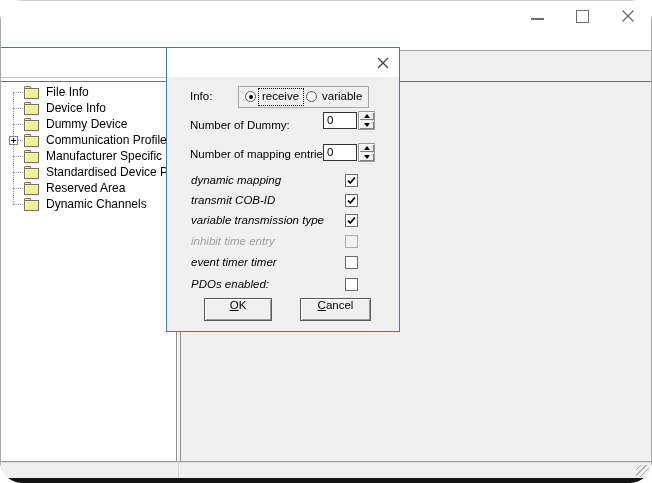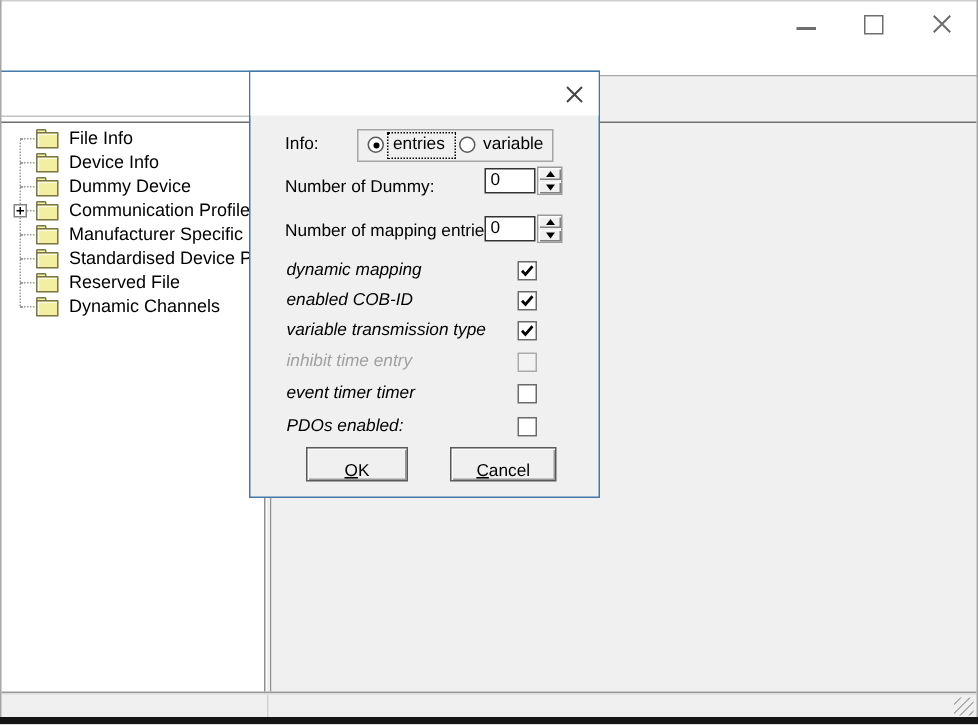--- a/index.html
+++ b/index.html
@@ -1,18 +1,18 @@
 <!DOCTYPE html>
 <html><head>
 <meta charset="utf-8">
 <style>
   html,body{margin:0;padding:0;}
   body{width:652px;height:483px;font-family:"Liberation Sans",sans-serif;-webkit-font-smoothing:none;}
   .abs{position:absolute;}
-  #win{position:relative;width:652px;height:483px;background:#ffffff;overflow:hidden;}
+  #win{position:relative;width:652px;height:483px;background:#ffffff;overflow:hidden;border-radius:22px;}
   
   .win-border-top{left:0;top:0;width:652px;height:1px;background:#cfcfcf;}
   .win-border-left{left:0;top:0;width:1px;height:478px;background:#a6a6a6;}
   .win-border-right{left:651px;top:0;width:1px;height:478px;background:#a6a6a6;}
   .bottom-bar{left:0;top:478px;width:652px;height:5px;background:#141414;}
   .caption-btn{width:45px;height:30px;top:1px;display:flex;align-items:center;justify-content:center;}
   .glyph-min{width:13px;height:2px;background:#6e6e6e;margin-top:6px;}
   .glyph-max{width:11px;height:11px;border:1.5px solid #6e6e6e;background:transparent;}
   
   .blue-top-line{left:0;top:47px;width:400px;height:1px;background:#4379aa;}
@@ -54,21 +54,21 @@
   .edit{position:absolute;width:34px;height:17px;background:#fff;border:1px solid #333;box-sizing:border-box;padding:1px 0 0 3px;}
   .spinner{position:absolute;width:17px;height:19px;border:1px solid #9a9a9a;box-sizing:border-box;background:#f0f0f0;}
   .spinbtn{position:absolute;left:0;width:15px;height:8px;background:#f0f0f0;box-shadow:inset 1px 1px 0 #ffffff,inset -1px -1px 0 #808080;display:flex;align-items:center;justify-content:center;}
   .tri-up{width:0;height:0;border-left:3px solid transparent;border-right:3px solid transparent;border-bottom:4px solid #000;}
   .tri-dn{width:0;height:0;border-left:3px solid transparent;border-right:3px solid transparent;border-top:4px solid #000;}
   .chk-row{position:absolute;left:24px;width:190px;height:14px;font-style:italic;}
   .chk-box{position:absolute;left:154px;top:0;width:13px;height:13px;background:#fff;border:1px solid #6a6a6a;box-sizing:border-box;}
   .chk-box.disabled{background:#f2f2f2;border-color:#ababab;}
   .chk-label{position:absolute;left:0;top:0;white-space:nowrap;}
   .chk-label.disabled{color:#a0a0a0;}
-  .btn{position:absolute;height:23px;background:#f0f0f0;border:1px solid #5a5a5a;box-sizing:border-box;box-shadow:inset 1px 1px 0 #ffffff,inset -1px -1px 0 #9a9a9a;display:flex;align-items:flex-end;justify-content:center;}
+  .btn{position:absolute;height:23px;background:#f0f0f0;border:1px solid #5a5a5a;box-sizing:border-box;box-shadow:inset 1px 1px 0 #ffffff,inset -1px -1px 0 #9a9a9a;display:flex;align-items:flex-start;justify-content:center;}
   .u{text-decoration:underline;}
 </style>
 </head>
 <body>
 
 <div id="win">
 
   <div class="abs" style="left:1px;top:1px;width:650px;height:31px;background:#fff;"></div>
   <div class="abs caption-btn" style="left:515px;">
     <div class="glyph-min"></div>
@@ -146,21 +146,21 @@
           <span class="tab"></span>
           <span class="body"></span>
         </span>
       <span class="tree-label">Standardised Device Profile Area</span>
     </div>
     <div class="tree-row" style="top:180px;">
       <span class="folder" style="top:2px;">
           <span class="tab"></span>
           <span class="body"></span>
         </span>
-      <span class="tree-label">Reserved File</span>
+      <span class="tree-label">Reserved Area</span>
     </div>
     <div class="tree-row" style="top:196px;">
       <span class="folder" style="top:2px;">
           <span class="tab"></span>
           <span class="body"></span>
         </span>
       <span class="tree-label">Dynamic Channels</span>
     </div>
   </div>
 
@@ -178,21 +178,21 @@
     <div class="dlg-close">
       <svg width="12" height="12" viewBox="0 0 12 12">
           <path d="M1 1 L11 11 M11 1 L1 11" stroke="#444" stroke-width="1.3"></path>
         </svg>
     </div>
 
     <span class="dlg-label" style="left:23px;top:42px;">Info:</span>
     <div class="groupbox"></div>
     <span class="radio sel" style="left:78px;top:43px;"></span>
     <span class="focusrect" style="left:91px;top:40px;width:44px;height:16px;"></span>
-    <span class="dlg-label" style="left:95px;top:42px;">entries</span>
+    <span class="dlg-label" style="left:95px;top:42px;">receive</span>
     <span class="radio" style="left:139px;top:43px;"></span>
     <span class="dlg-label" style="left:155px;top:42px;">variable</span>
 
     <span class="dlg-label" style="left:23px;top:71px;">Number of Dummy:</span>
     <div class="edit" style="left:156px;top:64px;">
       <span>0</span>
     </div>
     <div class="spinner" style="left:191px;top:63px;">
       <div class="spinbtn" style="top:0;">
           <span class="tri-up"></span>
@@ -215,21 +215,21 @@
         </div>
     </div>
 
     <div class="chk-row" style="top:126px;">
       <span class="chk-label">dynamic mapping</span>
       <span class="chk-box"><svg width="11" height="11" viewBox="0 0 11 11">
             <path d="M2 5.5 L4.3 8 L9 2.5" stroke="#000" stroke-width="1.8" fill="none"></path>
           </svg></span>
     </div>
     <div class="chk-row" style="top:146px;">
-      <span class="chk-label">enabled COB-ID</span>
+      <span class="chk-label">transmit COB-ID</span>
       <span class="chk-box"><svg width="11" height="11" viewBox="0 0 11 11">
             <path d="M2 5.5 L4.3 8 L9 2.5" stroke="#000" stroke-width="1.8" fill="none"></path>
           </svg></span>
     </div>
     <div class="chk-row" style="top:166px;">
       <span class="chk-label">variable transmission type</span>
       <span class="chk-box"><svg width="11" height="11" viewBox="0 0 11 11">
             <path d="M2 5.5 L4.3 8 L9 2.5" stroke="#000" stroke-width="1.8" fill="none"></path>
           </svg></span>
     </div>

